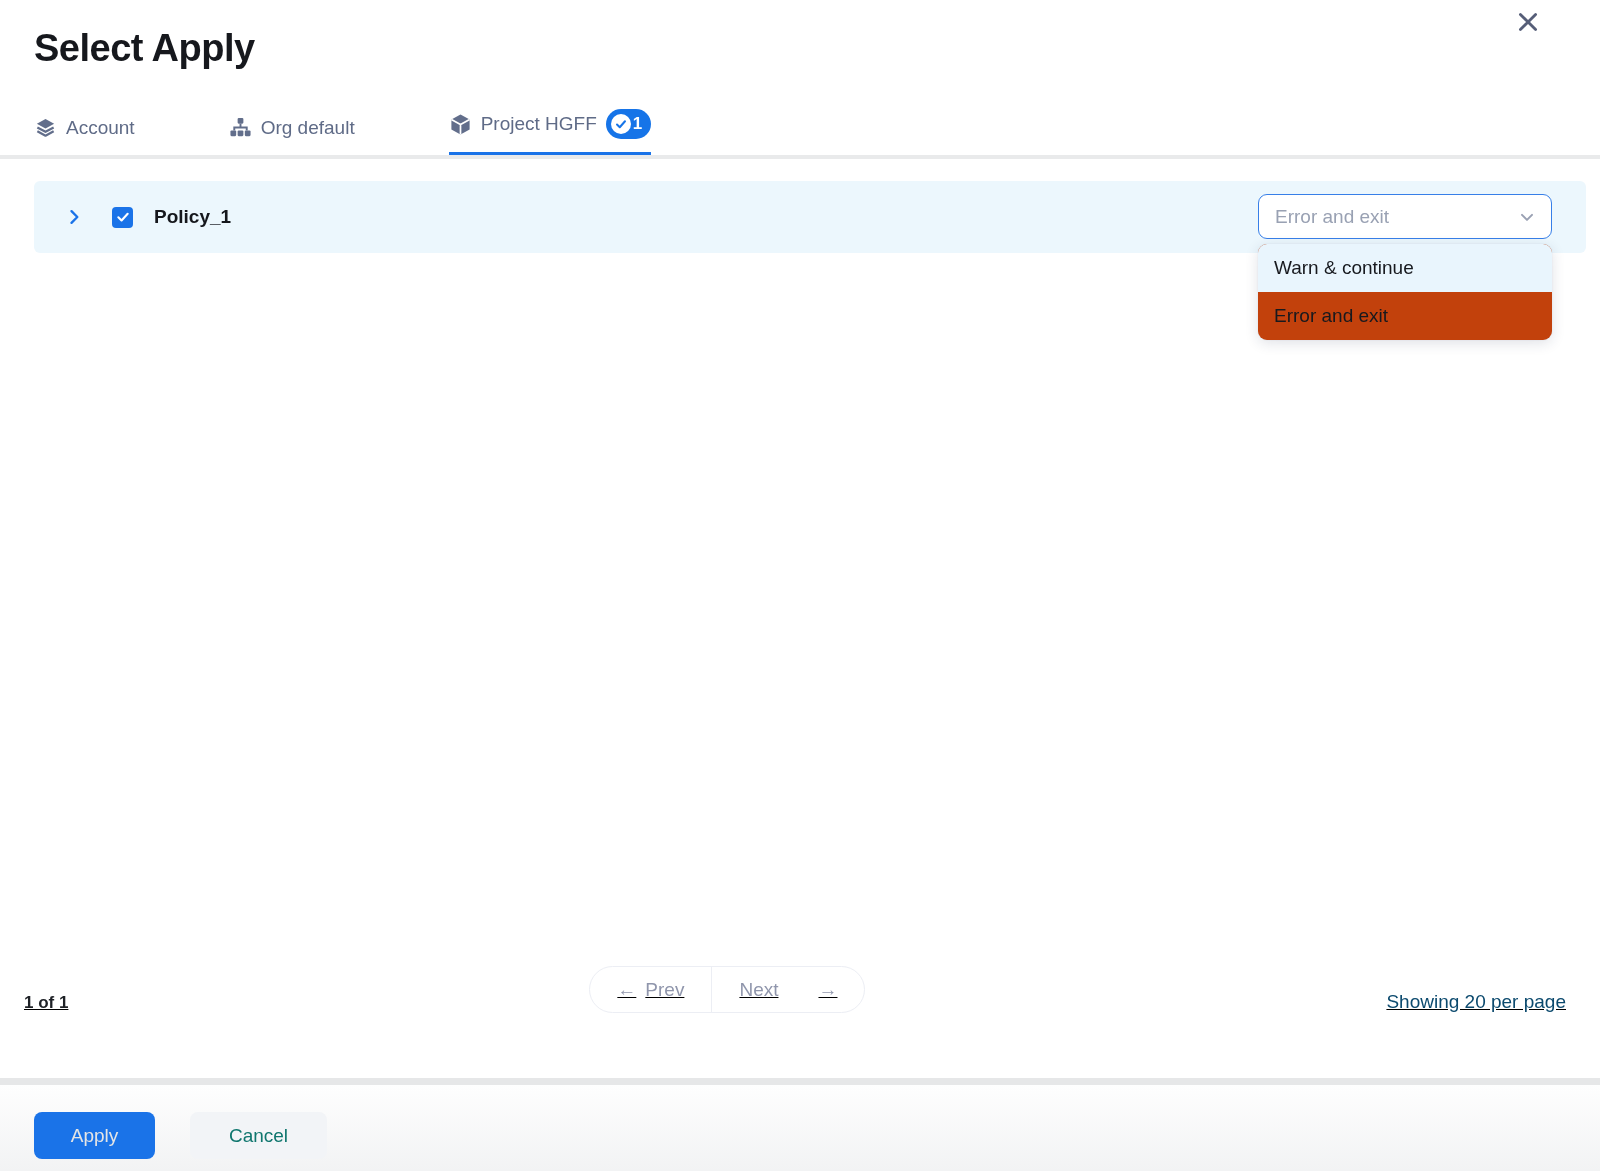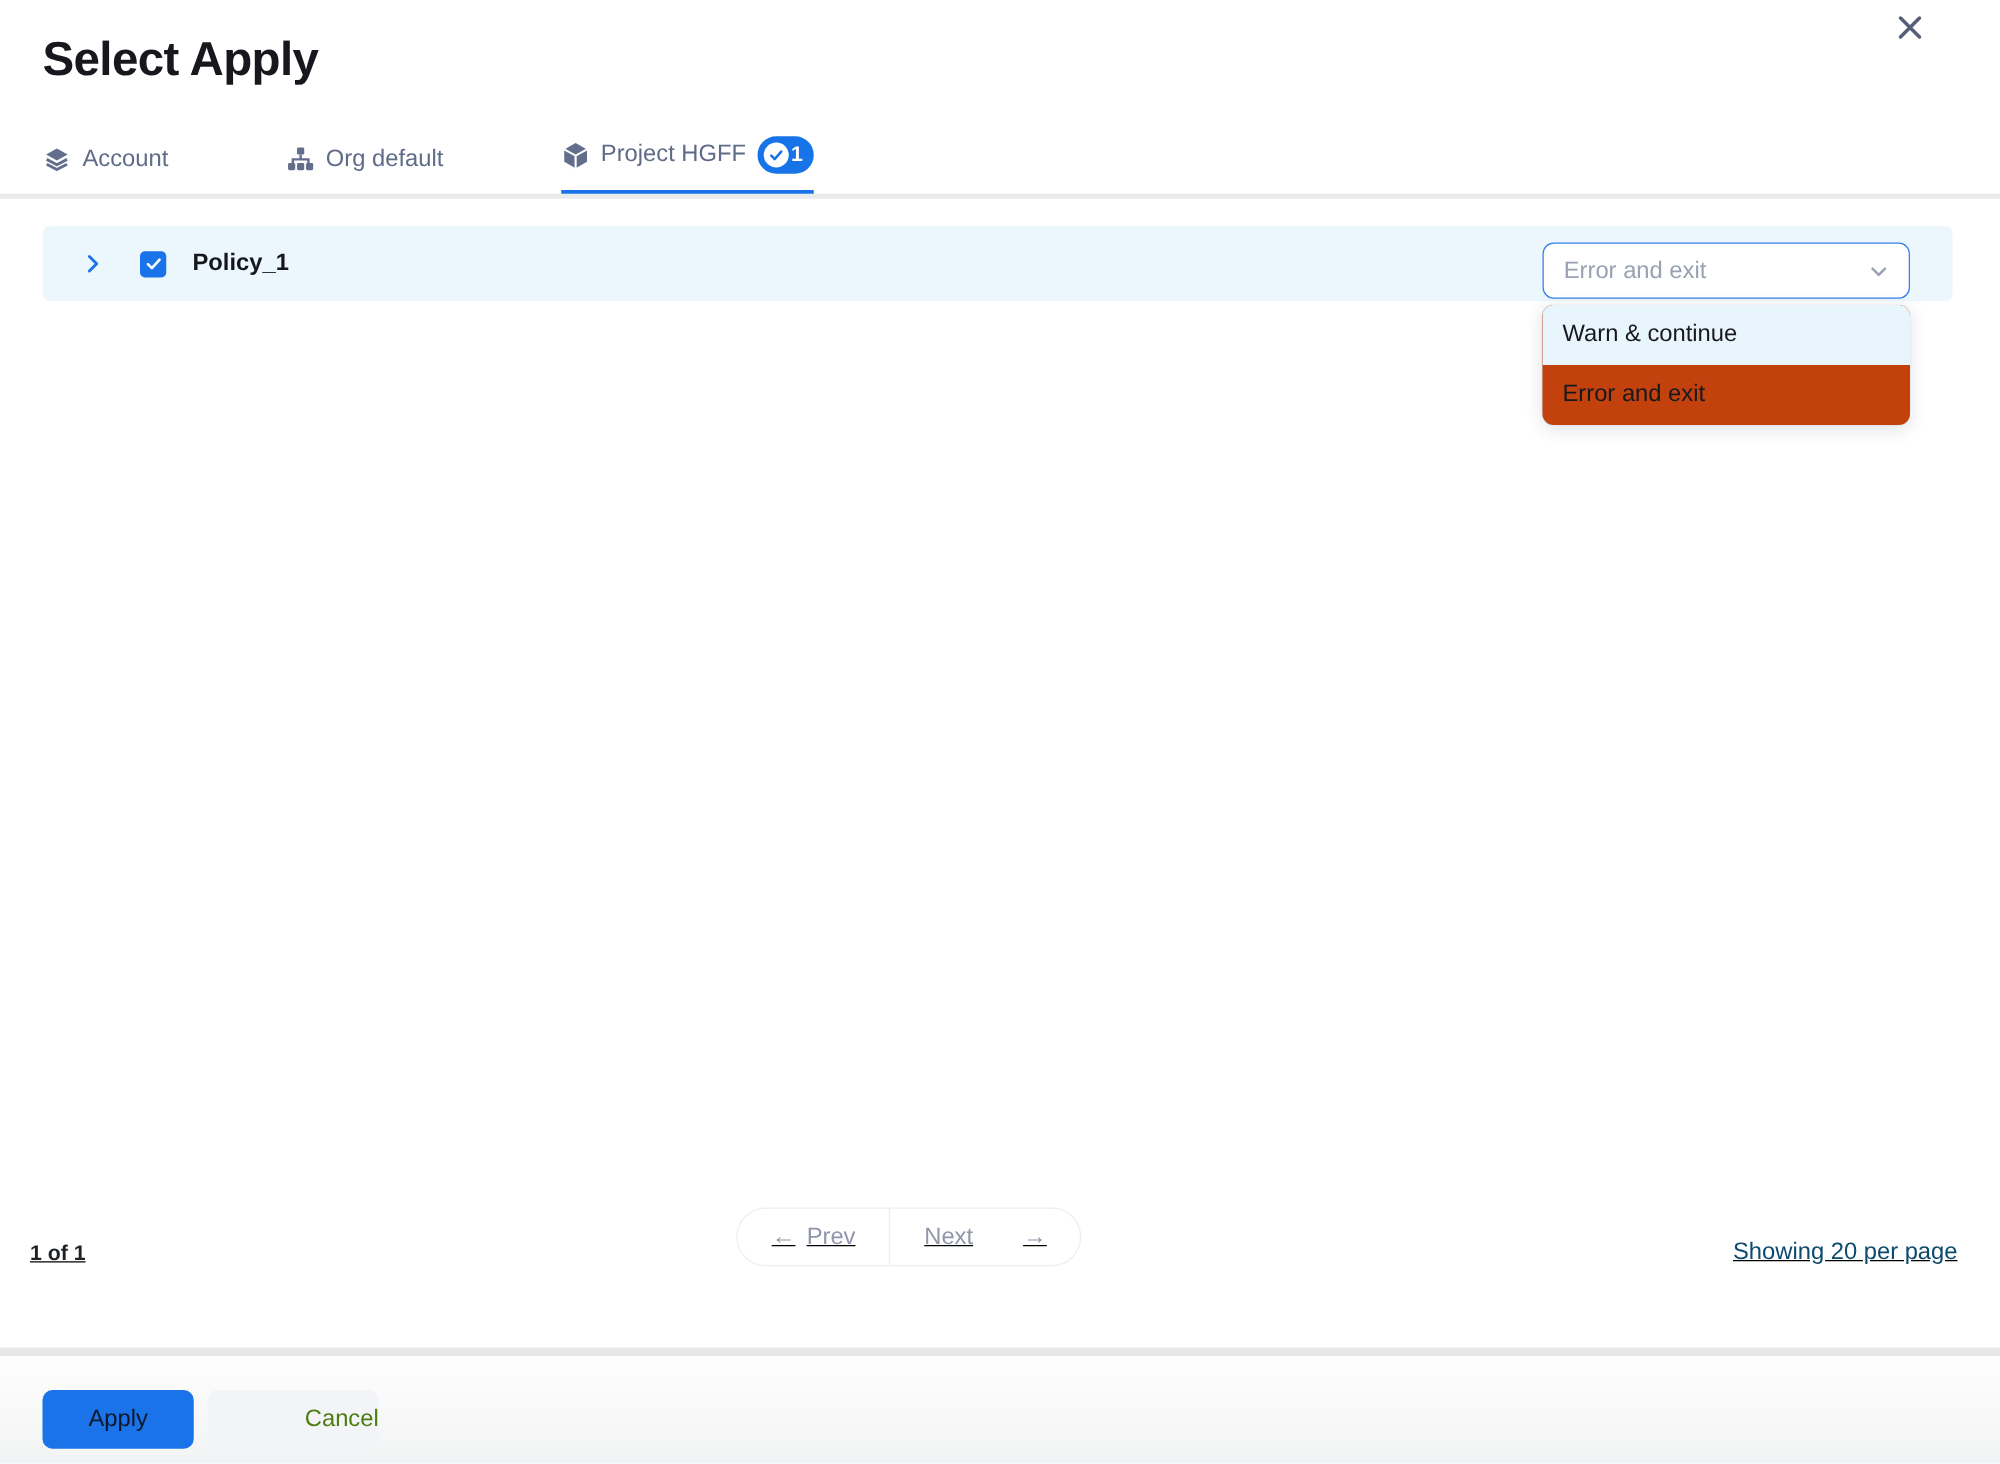--- a/index.html
+++ b/index.html
@@ -50,22 +50,22 @@
     width: 20px; height: 20px; border-radius: 50%;
     background: #ffffff; display: flex; align-items: center; justify-content: center;
   }
 
   .top-divider { width: 100%; height: 4px; background: #e9eaeb; }
 
   
   .content { position: relative; }
   .policy-row {
     position: relative;
-    margin: 22px 38px 0 34px;
-    height: 60px;
+    margin: 22px 14px 0 34px;
+    height: 72px;
     background: #ecf7fd;
     border-radius: 6px;
     display: flex; align-items: center;
   }
   .expand-btn {
     background: none; border: none; cursor: pointer;
     margin-left: 30px; display: flex; align-items: center;
   }
   .checkbox {
     width: 21px; height: 21px; margin-left: 28px;
@@ -127,22 +127,22 @@
   .footer {
     position: absolute; left: 0; top: 1085px; width: 100%; height: 86px;
     background: linear-gradient(180deg, #fefefe, #f2f3f4);
   }
   .btn {
     position: absolute; top: 27px; height: 47px;
     border: none; border-radius: 8px; cursor: pointer;
     font-family: "Liberation Sans", sans-serif;
     font-size: 19px; font-weight: 500;
   }
-  .btn-apply { left: 34px; width: 121px; background: #1a73e8; color: #0f172a; }
-  .btn-cancel { left: 166px; width: 137px; background: #f2f4f7; color: #4d7c0f; text-align: right; }
+  .btn-apply { left: 34px; width: 121px; background: #1a73e8; color: #e5e5e5; }
+  .btn-cancel { left: 190px; width: 137px; background: #f2f4f7; color: #0f766e; }
 </style>
 </head>
 <body>
 
 <div class="modal">
 
   <button class="close-btn">
     <svg width="26" height="26" viewBox="0 0 24 24" fill="none" stroke="#565e78" stroke-width="2.6" stroke-linecap="round">
       <line x1="5" y1="5" x2="19" y2="19"></line>
         <line x1="19" y1="5" x2="5" y2="19"></line>

